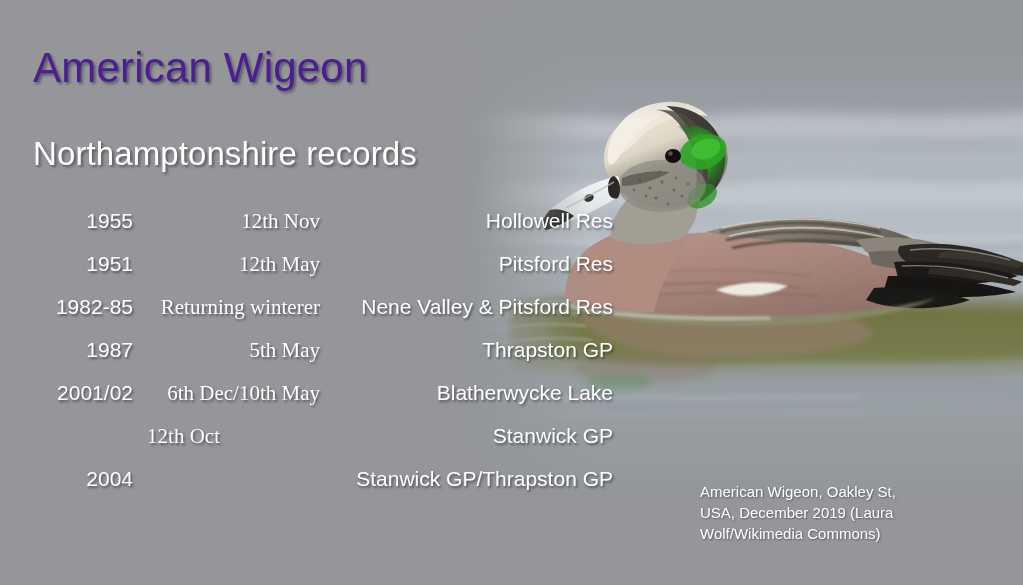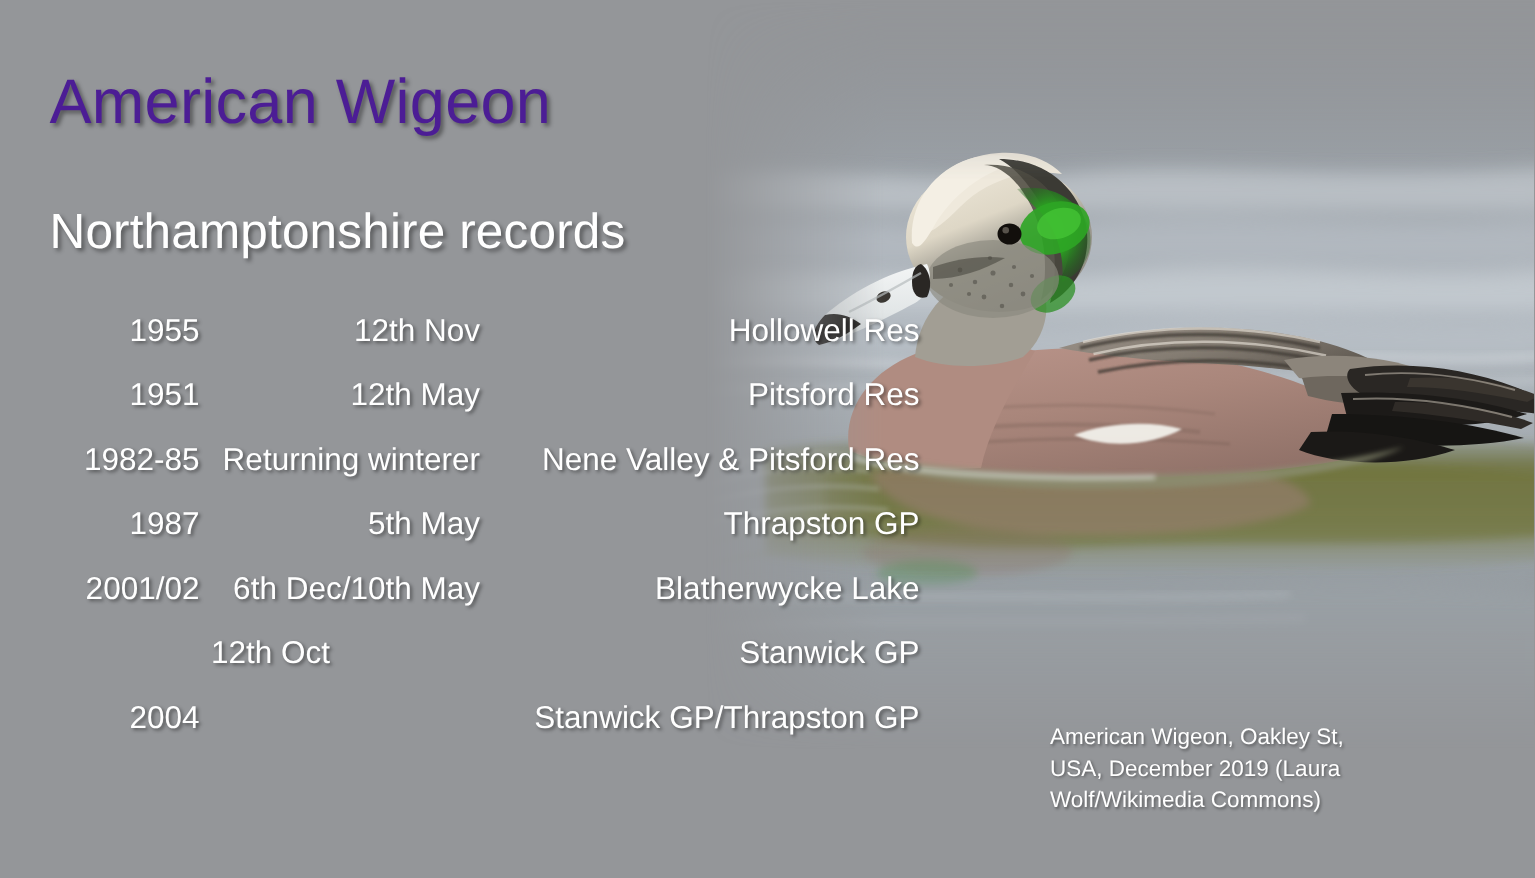--- a/index.html
+++ b/index.html
@@ -53,21 +53,21 @@
   }
   .rec-row{
     height:43px;
     display:flex;align-items:flex-start;
     font-size:21px;color:#ffffff;
     text-shadow:1.5px 1.5px 2.5px rgba(0,0,0,.45);
     white-space:nowrap;
     text-align:right;
   }
   .c-year{width:100px;flex:0 0 100px;}
-  .c-date{width:187px;flex:0 0 187px;}
+  .c-date{width:187px;flex:0 0 187px;font-family:Liberation Serif, serif;}
   .c-site{flex:1 1 auto;}
 
   .caption{
     position:absolute;left:700px;top:481px;
     width:240px;
     font-size:15px;line-height:21px;color:#ffffff;
     text-shadow:1px 1px 2px rgba(0,0,0,.4);
   }
 </style>
 </head>

